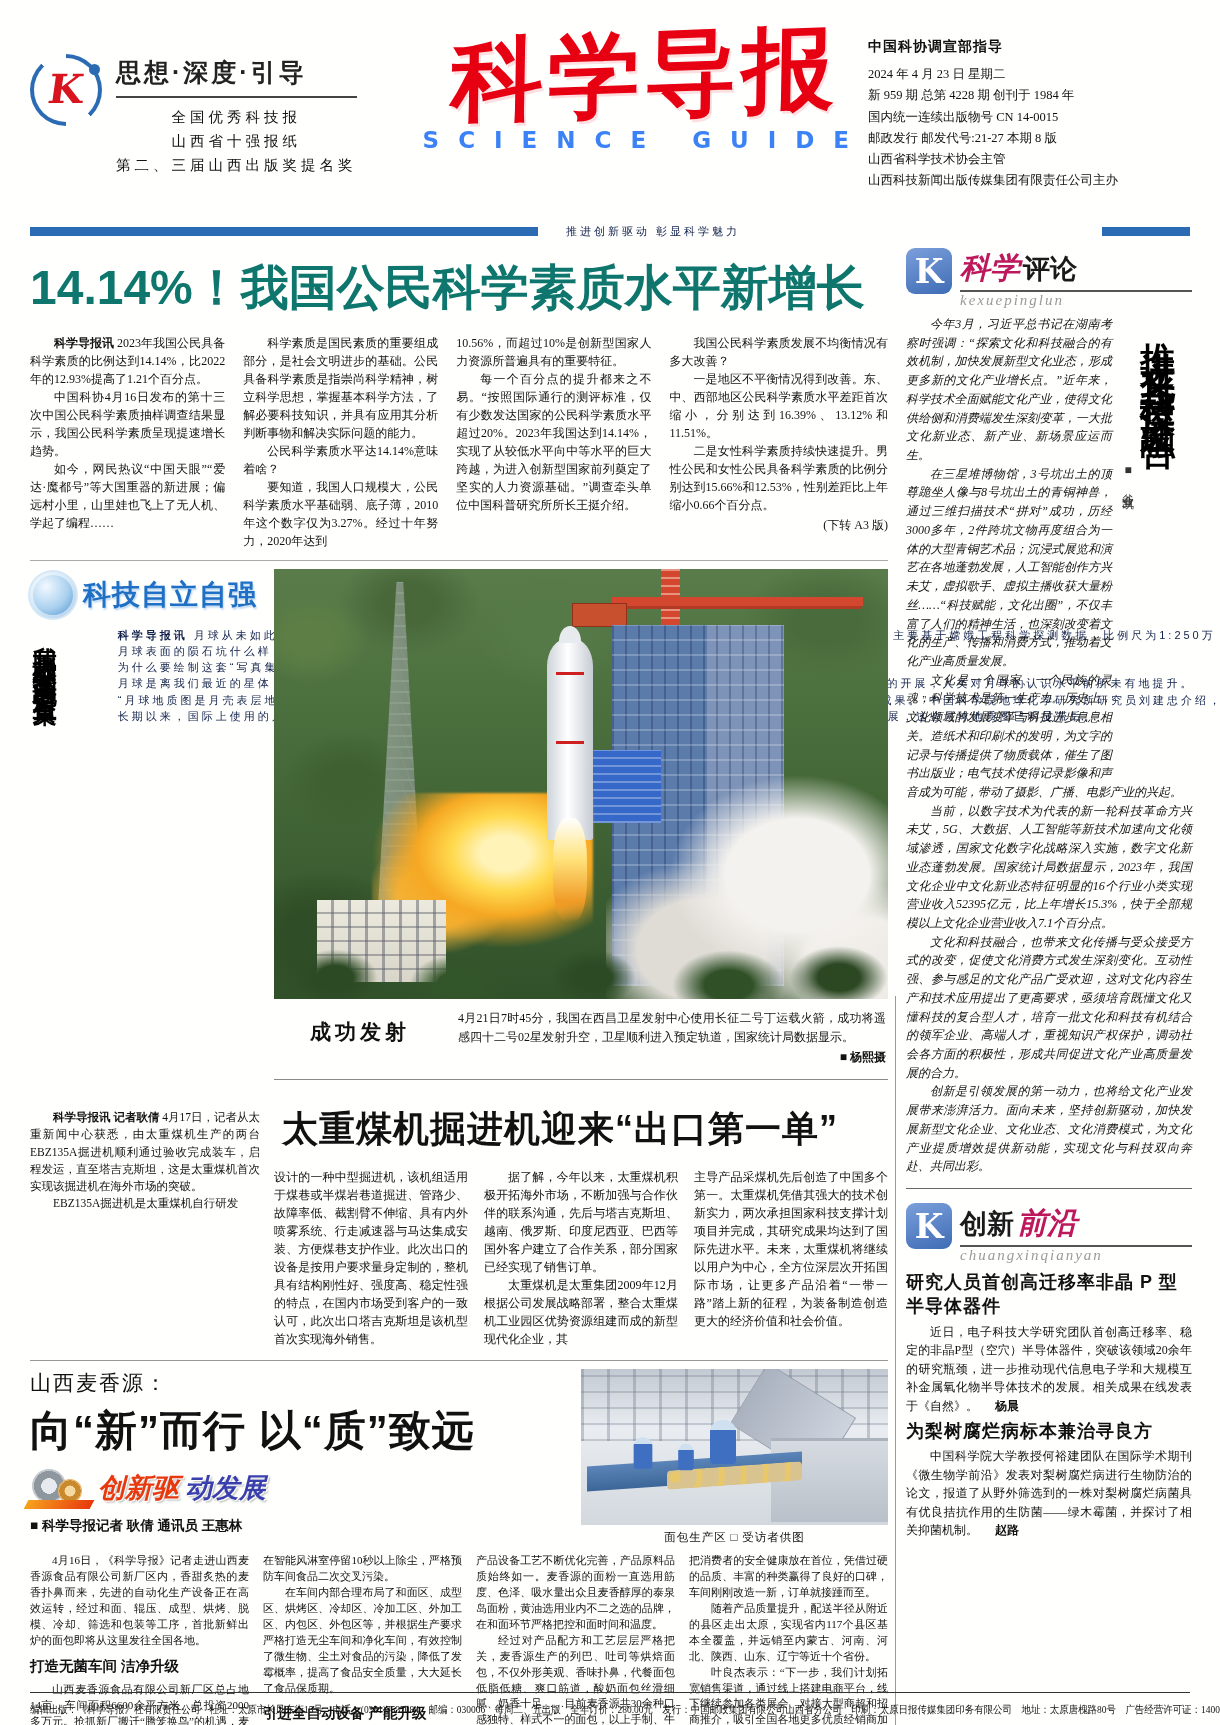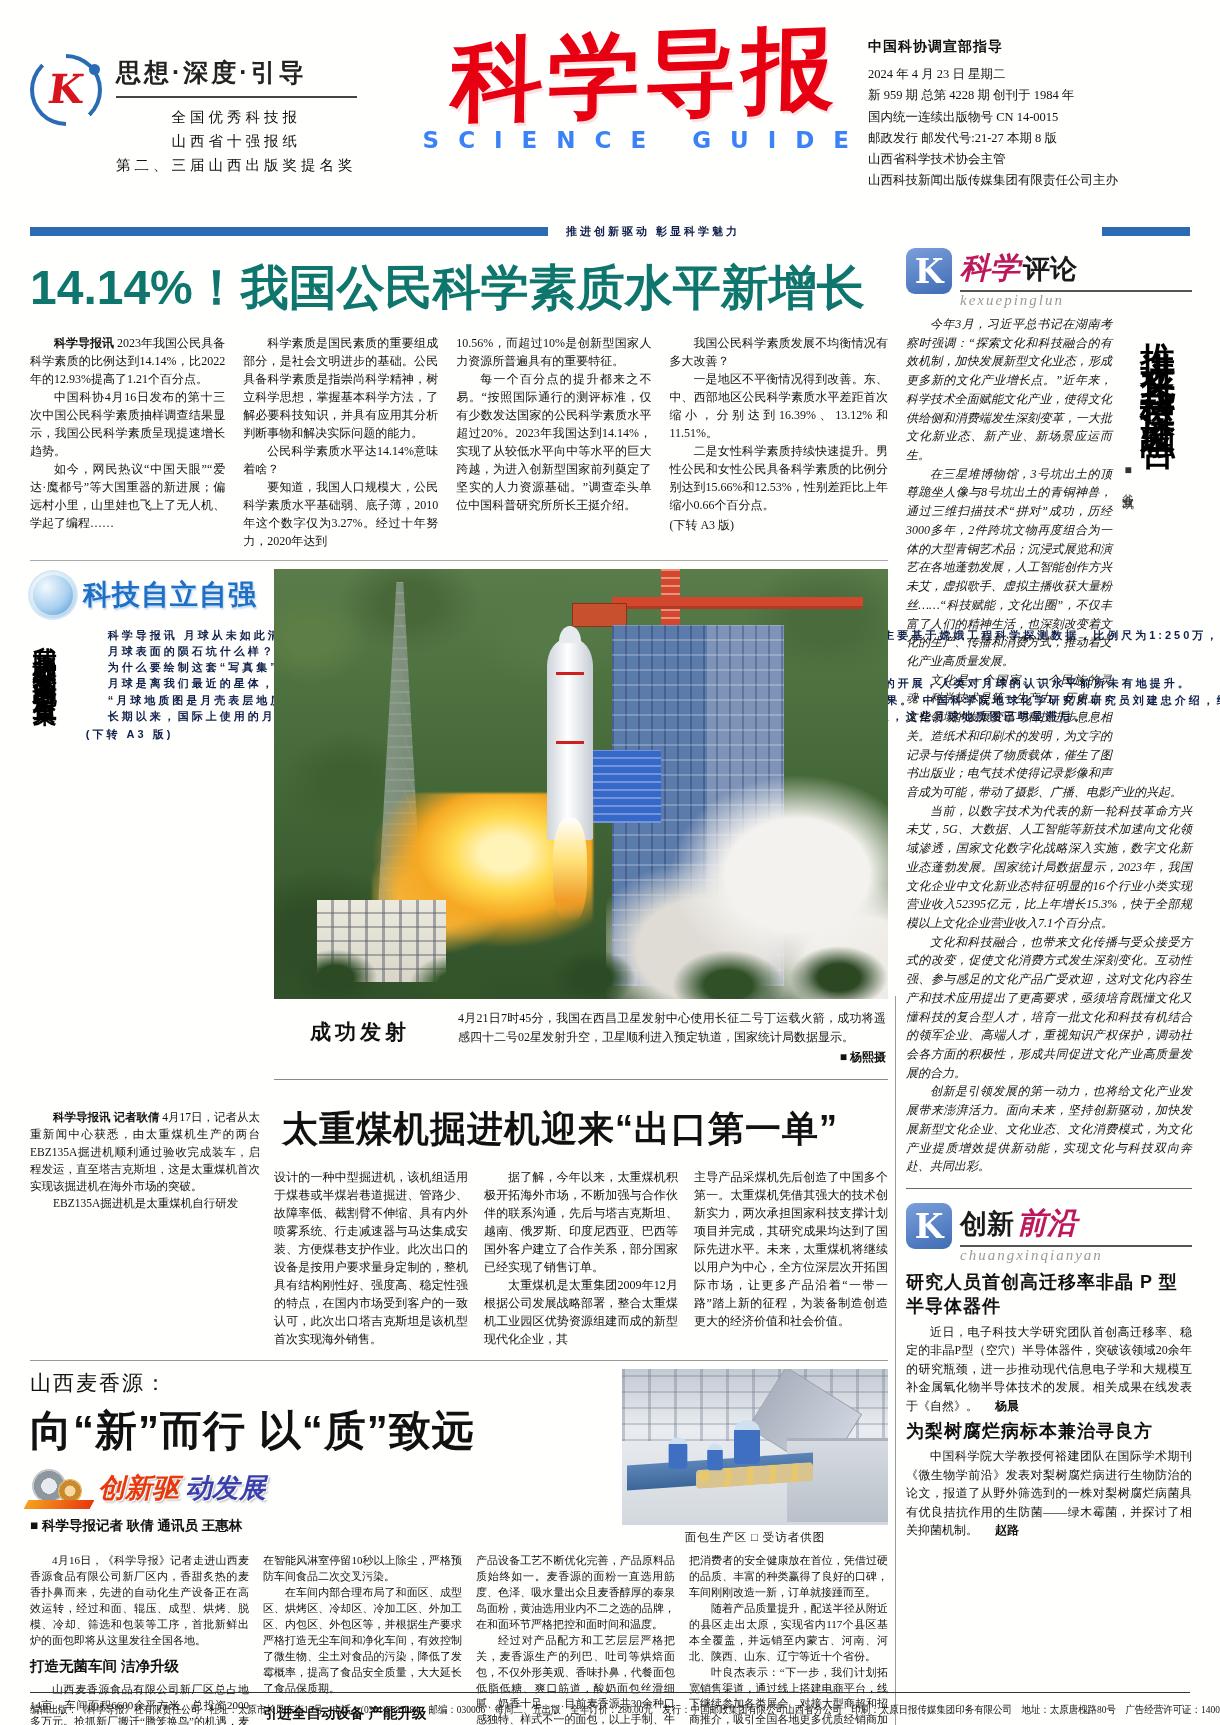--- a/index.html
+++ b/index.html
@@ -23,36 +23,36 @@
   .m-title-en{margin-top:4px;font-family:"DejaVu Sans",sans-serif;font-weight:700;font-size:23px;color:#3b82f6;letter-spacing:19px;white-space:nowrap}
   .m-right{width:328px;padding-top:26px}
   .m-guidance{font-family:"Liberation Sans",sans-serif;font-weight:700;font-size:14px;margin-bottom:8px;letter-spacing:1px}
   .m-info{font-size:12.5px;line-height:1.7;white-space:nowrap}
 
   
   .slogan-bar{display:flex;align-items:center;height:26px;margin:2px 0 4px}
   .sb-line{height:9px;background:#2a6bb3}
   .sb-line.l{flex:1}
   .sb-line.r{width:88px}
-  .sb-text{font-family:"Liberation Sans",sans-serif;font-weight:700;font-size:20px;color:#10204a;padding:0 18px;letter-spacing:3px;white-space:nowrap}
+  .sb-text{font-family:"Liberation Sans",sans-serif;font-weight:400;font-size:20px;color:#10204a;padding:0 28px;letter-spacing:3px;white-space:nowrap}
 
   
   .content{display:flex;gap:16px}
   .main{width:858px;flex:0 0 auto}
   .rail{width:288px;flex:0 0 auto;position:relative;padding-left:2px}
   .rail::before{content:"";position:absolute;left:-9px;top:748px;bottom:40px;width:1px;background:#9a9a9a}
 
   
   .top-head{font-family:"Liberation Sans",sans-serif;font-weight:900;font-size:48px;letter-spacing:0;margin:8px 0 14px;white-space:nowrap;color:#0f766e}
   .top-cols{display:flex;gap:18px;font-size:12px;line-height:1.5;text-align:justify}
   .top-cols .col{flex:1}
   .top-cols .col.c4{flex:1.12}
   p.ind{text-indent:2em}
   p.noind{text-indent:0}
-  .more{display:block;margin-top:2px}
+  .more{display:block;text-align:right;margin-top:2px}
 
   
   .mid{display:flex;gap:14px;margin-top:10px;border-top:1px solid #aaa;padding-top:8px}
   .sidebar{width:230px;flex:0 0 auto}
   .sb-banner{height:52px;display:flex;align-items:center;gap:7px;margin-bottom:6px}
   .swirl{width:46px;height:46px;border-radius:50%;flex:0 0 auto;background:radial-gradient(circle at 35% 32%,#f2f9ff,#a9d0ee 52%,#5b9bd5 85%,#3d7dbb);box-shadow:inset 0 0 0 3px rgba(255,255,255,.55),0 0 0 2px #d4e7f7}
   .sb-banner-text{font-family:"Liberation Sans",sans-serif;font-weight:900;font-size:28px;color:#1f6fc4;letter-spacing:1px;text-shadow:1px 2px 2px #bcd7f0;white-space:nowrap}
   .sb-body{display:flex;gap:9px}
   .v-title{writing-mode:vertical-rl;font-family:"Liberation Sans",sans-serif;font-weight:900;font-size:24px;line-height:1.2;letter-spacing:4px;height:466px;color:#000}
   .sb-text{flex:1;font-size:11px;line-height:1.47;text-align:justify}
@@ -126,21 +126,21 @@
   .bread-head{font-family:"Liberation Sans",sans-serif;font-weight:900;font-size:42px;letter-spacing:1px;margin:6px 0 8px;white-space:nowrap}
   .cx-row{display:flex;align-items:center;gap:6px;margin:2px 0 8px}
   .gear-wrap{position:relative;width:62px;height:42px;flex:0 0 auto}
   .gear{position:absolute;border-radius:50%;background:radial-gradient(circle,#e7eaee 0 32%,#8f979e 33% 62%,#c3c8ce 63%)}
   .gear.g1{left:2px;top:2px;width:34px;height:34px}
   .gear.g2{left:28px;top:12px;width:24px;height:24px;background:radial-gradient(circle,#f6d9a0 0 32%,#c98a2e 33% 62%,#e4b568 63%)}
   .gear-swoosh{position:absolute;left:-4px;bottom:0;width:66px;height:9px;transform:skewX(-28deg);background:linear-gradient(90deg,#f6a21e,#e8380d)}
   .cx-red{font-family:"Liberation Sans",sans-serif;font-style:italic;font-weight:900;font-size:27px;color:#e8380d;text-shadow:1px 1px 0 #fff,2px 2px 2px rgba(0,0,0,.28);white-space:nowrap}
   .cx-blue{font-family:"Liberation Sans",sans-serif;font-style:italic;font-weight:900;font-size:27px;color:#3a3fae;text-shadow:1px 1px 0 #fff,2px 2px 2px rgba(0,0,0,.28);white-space:nowrap}
   .byline{font-family:"Liberation Sans",sans-serif;font-weight:700;font-size:13.5px;margin:4px 0 6px}
-  .factory-wrap{width:266px;flex:0 0 auto}
+  .factory-wrap{width:307px;flex:0 0 auto}
   .factory-art{position:relative;height:156px;overflow:hidden;background:linear-gradient(180deg,#c3c9d2 0%,#e9edf1 38%,#d3d8de 100%)}
   .f-ceiling{position:absolute;left:0;top:0;width:100%;height:46%;background:
     repeating-linear-gradient(90deg,rgba(110,120,138,.35) 0 3px,transparent 3px 26px),
     repeating-linear-gradient(0deg,rgba(110,120,138,.3) 0 2px,transparent 2px 16px)}
   .f-duct{position:absolute;left:52%;top:10%;width:34%;height:46%;transform:rotate(32deg);background:linear-gradient(90deg,#aab2bf,#cdd4de);border:1px solid #98a1ae}
   .f-machine{position:absolute;right:-2%;top:44%;width:40%;height:54%;background:linear-gradient(180deg,#d6dbe1,#b9c0c9);border-top:3px solid #aab2bc}
   .f-belt{position:absolute;left:2%;top:58%;width:70%;height:16%;transform:skewY(-4deg);background:linear-gradient(180deg,#5b84b8,#3d6698)}
   .f-dough{position:absolute;left:28%;top:62%;width:44%;height:12%;transform:skewY(-4deg);background:repeating-radial-gradient(circle at 8px 7px,#e9c86a 0 5px,rgba(0,0,0,0) 6px 22px),#d9c490;border-radius:4px}
   .f-worker{position:absolute;width:26px;height:44px;border-radius:12px 12px 4px 4px;background:linear-gradient(180deg,#cfe0f0 0 22%,#3f6fc0 23%)}
   .f-worker.w1{left:42%;top:33%}

